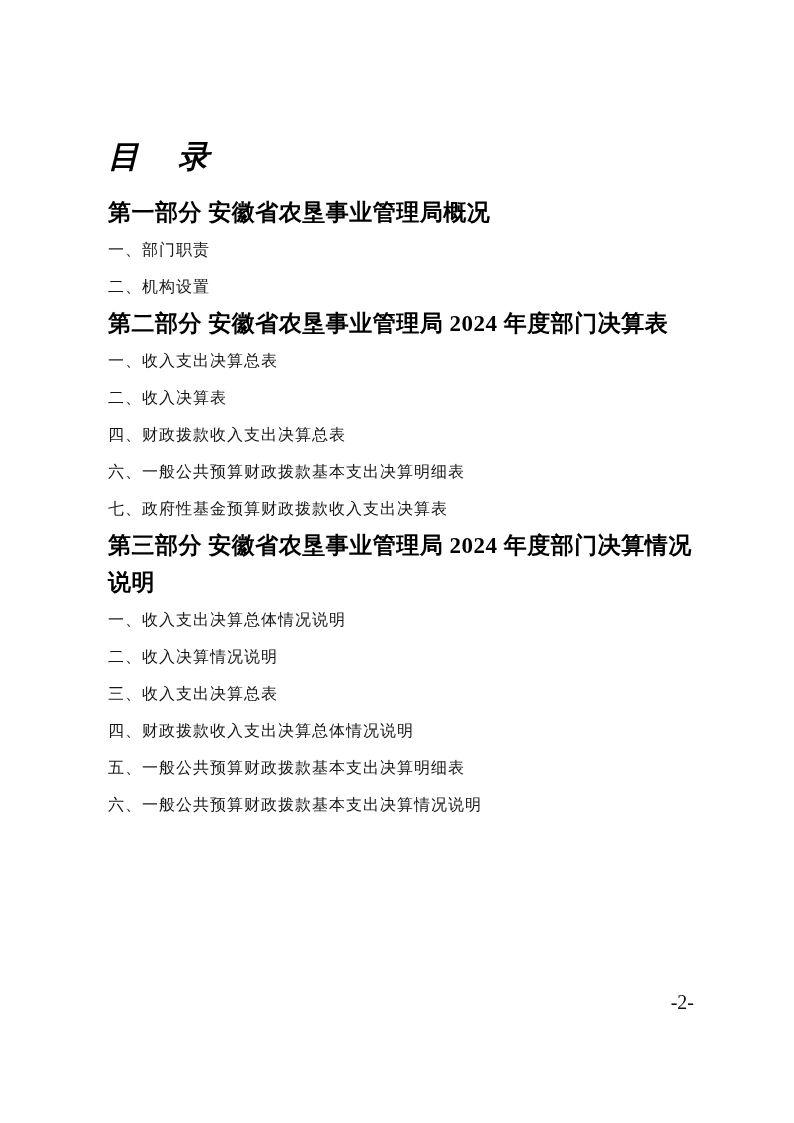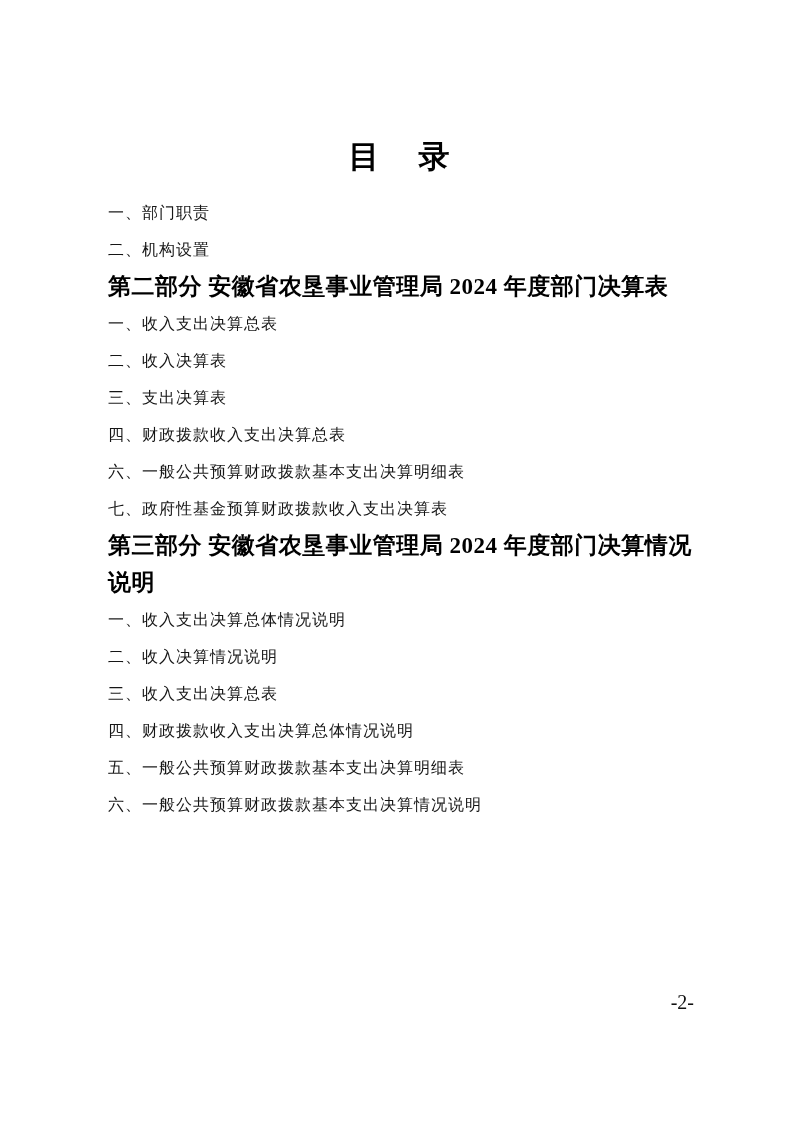--- a/index.html
+++ b/index.html
@@ -18,27 +18,27 @@
     box-sizing: border-box;
   }
   .content {
     position: absolute;
     left: 108px;
     right: 100px;
     top: 136px;
   }
   .doc-title {
     margin: 0 0 16px 0;
-    text-align: center;
     font-family: "Liberation Sans", "DejaVu Sans", sans-serif;
     font-weight: bold;
     font-size: 31px;
     line-height: 42px;
     letter-spacing: 4px;
     color: #000000;
+    font-style: italic;
   }
   .toc-heading {
     font-weight: bold;
     font-size: 23px;
     line-height: 37px;
     letter-spacing: 0.5px;
     color: #000000;
   }
   .toc-item {
     font-weight: normal;
@@ -57,26 +57,26 @@
     color: #111111;
   }
 </style>
 </head>
 <body>
 
 <div class="page">
   <div class="content">
     <h1 class="doc-title">目　录</h1>
     <div id="toc-sections">
+        <div class="toc-heading">第一部分 安徽省农垦事业管理局概况</div>
         <div class="toc-item">一、部门职责</div>
         <div class="toc-item">二、机构设置</div>
         <div class="toc-heading">第二部分 安徽省农垦事业管理局 2024 年度部门决算表</div>
         <div class="toc-item">一、收入支出决算总表</div>
         <div class="toc-item">二、收入决算表</div>
-        <div class="toc-item">三、支出决算表</div>
         <div class="toc-item">四、财政拨款收入支出决算总表</div>
         <div class="toc-item">六、一般公共预算财政拨款基本支出决算明细表</div>
         <div class="toc-item">七、政府性基金预算财政拨款收入支出决算表</div>
         <div class="toc-heading">第三部分 安徽省农垦事业管理局 2024 年度部门决算情况说明</div>
         <div class="toc-item">一、收入支出决算总体情况说明</div>
         <div class="toc-item">二、收入决算情况说明</div>
         <div class="toc-item">三、收入支出决算总表</div>
         <div class="toc-item">四、财政拨款收入支出决算总体情况说明</div>
         <div class="toc-item">五、一般公共预算财政拨款基本支出决算明细表</div>
         <div class="toc-item">六、一般公共预算财政拨款基本支出决算情况说明</div>

